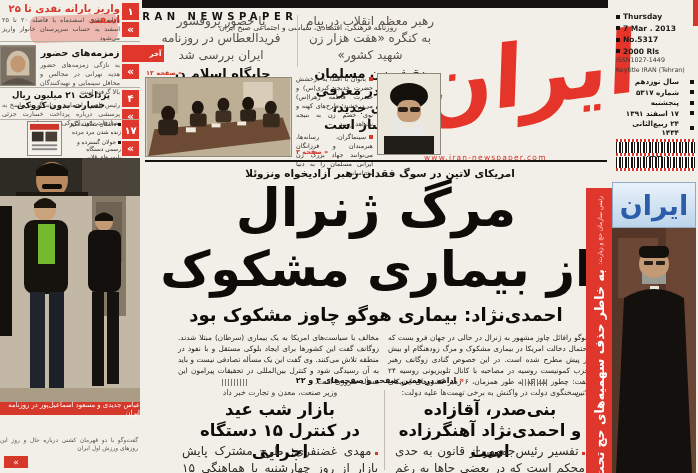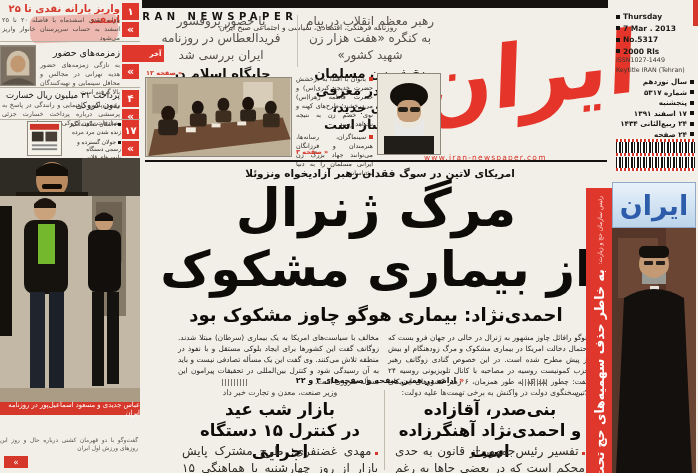--- a/index.html
+++ b/index.html
@@ -19,34 +19,34 @@
   .logo{left:420px;top:2px;width:190px;height:150px;font-size:86px;font-weight:bold;color:#e5352a;
         line-height:148px;text-align:center;transform:rotate(-7deg) skewX(-9deg);}
   .website{left:424px;top:153px;width:180px;font-size:7.5px;letter-spacing:1.2px;color:#d6372b;}
 
   
   .dl-en{left:616px;top:12px;width:80px;}
   .dl-en .row{display:flex;align-items:center;gap:3px;font-size:7.5px;font-weight:bold;color:#1c1915;margin-bottom:2.5px;}
   .sq{display:inline-block;width:4px;height:4px;background:#15120f;flex:0 0 auto;}
   .issn{left:616px;top:55px;width:80px;font-size:6.3px;color:#3a362f;line-height:1.55;}
   .dl-fa{left:614px;top:77px;width:80px;direction:rtl;}
-  .dl-fa .row{display:flex;align-items:center;gap:3px;font-size:7.2px;font-weight:bold;color:#1c1915;margin-bottom:1.6px;}
+  .dl-fa .row{display:flex;align-items:center;gap:11px;font-size:7.2px;font-weight:bold;color:#1c1915;margin-bottom:1.6px;}
   .tickrow{height:3px;background:repeating-linear-gradient(90deg,#d6372b 0 2px,#ffffff 2px 4px);}
   .barcode{height:11px;background:repeating-linear-gradient(90deg,#15120f 0 1px,#ffffff 1px 3px,#15120f 3px 5px,#ffffff 5px 6px);}
   .bc-wrap{left:616px;width:79px;}
 
   
   .badge{left:122px;width:17px;height:17px;background:#e0372c;color:#fff;font-weight:bold;
          display:flex;align-items:center;justify-content:center;font-size:10px;}
   .badge.small{font-size:7px;padding-left:25px;}
   .chev{left:122px;width:17px;height:15px;background:#e0372c;color:#fff;font-weight:bold;
         display:flex;align-items:center;justify-content:center;font-size:11px;line-height:1;}
   .sb-divider{left:0;width:140px;height:1px;background:#b7b1a5;}
   .sb-h-red{left:2px;width:118px;font-size:10px;font-weight:bold;color:#d6372b;}
-  .sb-h-dark{font-size:9.5px;font-weight:normal;color:#16130f;}
+  .sb-h-dark{font-size:9.5px;font-weight:bold;color:#16130f;text-align:center;}
   .sb-body{font-size:6.4px;color:#4a463f;line-height:1.4;}
   .watermark{left:30px;top:15px;width:88px;height:27px;background:#e0372c;opacity:.3;border-radius:7px;transform:rotate(-2deg);}
   .sb-bullets{left:64px;top:121px;width:57px;}
   .sb-bullets p{margin:0 0 2px;font-size:5.8px;color:#2e2a24;line-height:1.35;}
   .sb-bullets p::before{content:"";display:inline-block;width:3px;height:3px;background:#15120f;margin-left:2px;}
   .cap-strip{left:0;top:402px;width:140px;height:13px;background:#d6372b;color:#fff;font-size:6.8px;
              display:flex;align-items:center;justify-content:center;}
   .cap-head{left:0;top:417px;width:138px;font-size:11.5px;font-weight:bold;color:#d6372b;}
   .cap-sub{left:0;top:436px;width:138px;font-size:5.9px;color:#55504a;line-height:1.4;}
   .more-tag{left:4px;top:456px;width:24px;height:12px;background:#d6372b;color:#fff;font-size:9px;

